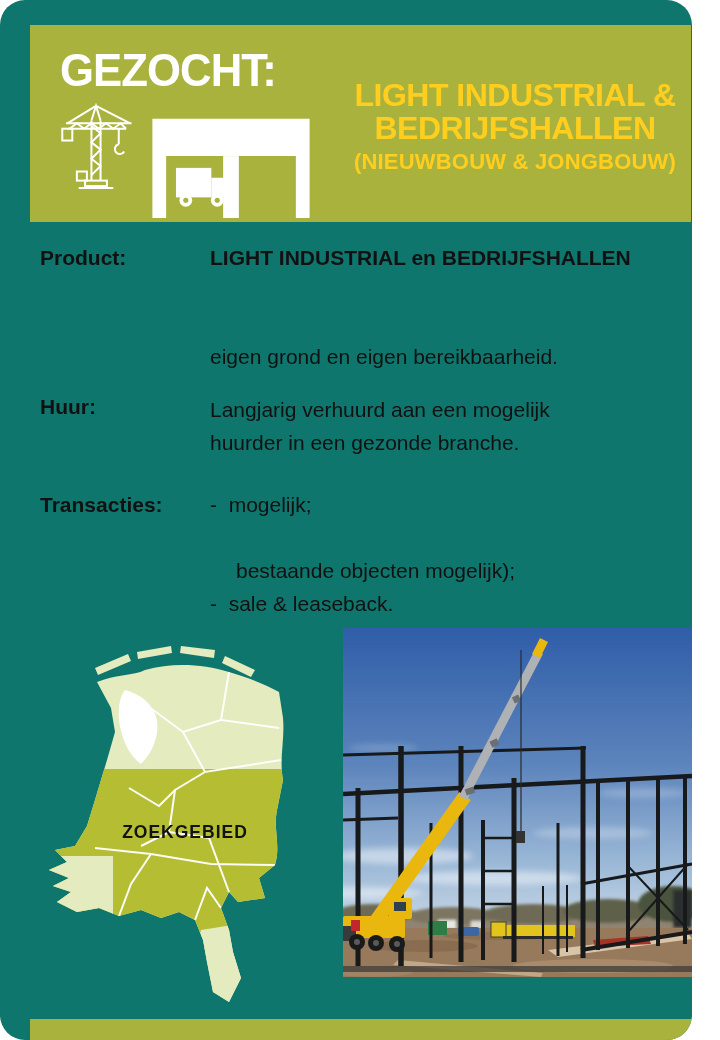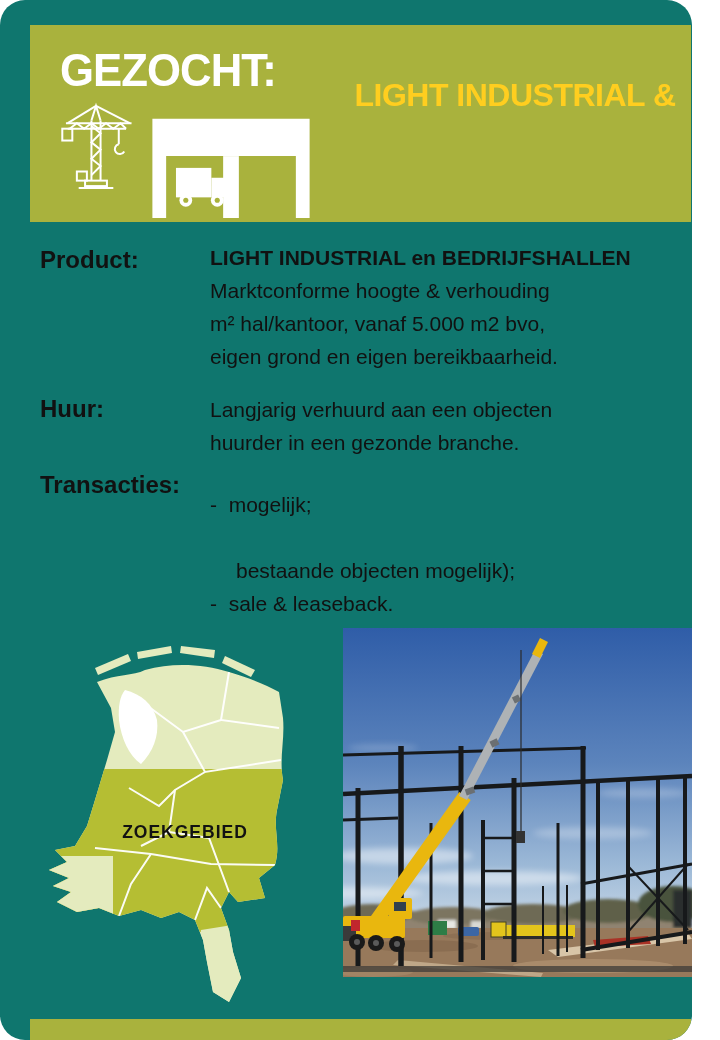--- a/index.html
+++ b/index.html
@@ -15,21 +15,21 @@
   }
   .crane-icon{position:absolute;left:25px;top:72px;}
   .warehouse-icon{position:absolute;left:122px;top:80px;}
   .banner-heading{
     position:absolute;left:320px;top:54px;width:330px;text-align:center;color:#FFCE1F;
     font-weight:bold;line-height:33px;
   }
   .banner-heading .h1{font-size:32px;letter-spacing:-.5px;}
   .banner-heading .h2{font-size:22px;letter-spacing:.2px;}
   
-  .lbl{position:absolute;left:40px;font-size:24px;font-weight:bold;white-space:pre;}
+  .lbl{position:absolute;left:40px;font-size:21px;font-weight:bold;white-space:pre;}
   .val{position:absolute;left:210px;font-size:21px;white-space:pre;}
   .val.bold{font-weight:bold;}
   .val.indent{left:236px;text-align:right;}
   
   .nl-map{position:absolute;left:33px;top:640px;}
   .photo{position:absolute;left:343px;top:628px;}
   .footer-bar{position:absolute;left:30px;top:1019px;width:661px;height:21px;background:#A9B23D;}
 </style>
 </head>
 <body>
@@ -65,34 +65,34 @@
         <path fill="#ffffff" d="M60,74 h13 l6,8 v12 h-19 Z"></path>
         <circle cx="34" cy="97" r="6.5" fill="#ffffff"></circle>
         <circle cx="34" cy="97" r="2.6" fill="#A9B23D"></circle>
         <circle cx="66" cy="97" r="6.5" fill="#ffffff"></circle>
         <circle cx="66" cy="97" r="2.6" fill="#A9B23D"></circle>
       </g>
     </svg>
 
     <div class="banner-heading">
       <div class="h1">LIGHT INDUSTRIAL &amp;</div>
+      <div class="h1">BEDRIJFSHALLEN</div>
+      <div class="h2">(NIEUWBOUW &amp; JONGBOUW)</div>
     </div>
   </div>
 
   <div class="lbl" style="top:246px">Product:</div>
   <div class="val bold" style="top:246px">LIGHT INDUSTRIAL en BEDRIJFSHALLEN</div>
-  <div class="val" style="top:279px">Marktconforme hoogte &amp; verhouding</div>
-  <div class="val" style="top:312px">m² hal/kantoor, vanaf 5.000 m2 bvo,</div>
   <div class="val" style="top:345px">eigen grond en eigen bereikbaarheid.</div>
 
   <div class="lbl" style="top:395px">Huur:</div>
-  <div class="val" style="top:398px">Langjarig verhuurd aan een objecten</div>
+  <div class="val" style="top:398px">Langjarig verhuurd aan een mogelijk</div>
   <div class="val" style="top:431px">huurder in een gezonde branche.</div>
 
-  <div class="lbl" style="top:471px">Transacties:</div>
+  <div class="lbl" style="top:493px">Transacties:</div>
   <div class="val" style="top:493px">-  mogelijk;</div>
   <div class="val indent" style="top:559px">bestaande objecten mogelijk);</div>
   <div class="val" style="top:592px">-  sale &amp; leaseback.</div>
 
   <svg class="nl-map" width="290" height="370" viewBox="0 0 290 370">
     <defs>
       <clipPath id="nlClip">
         <path d="M64,42 C84,34 100,36 112,30 C140,22 170,24 196,32 C216,38 232,44 246,52 L250,78
                  C252,100 246,118 250,140 L244,170 C240,190 248,205 242,225 L226,238 L232,258 L205,262
                  L196,252 L188,268 L196,290 L200,312 L208,338 L196,362 L180,352 L174,322 L170,300

